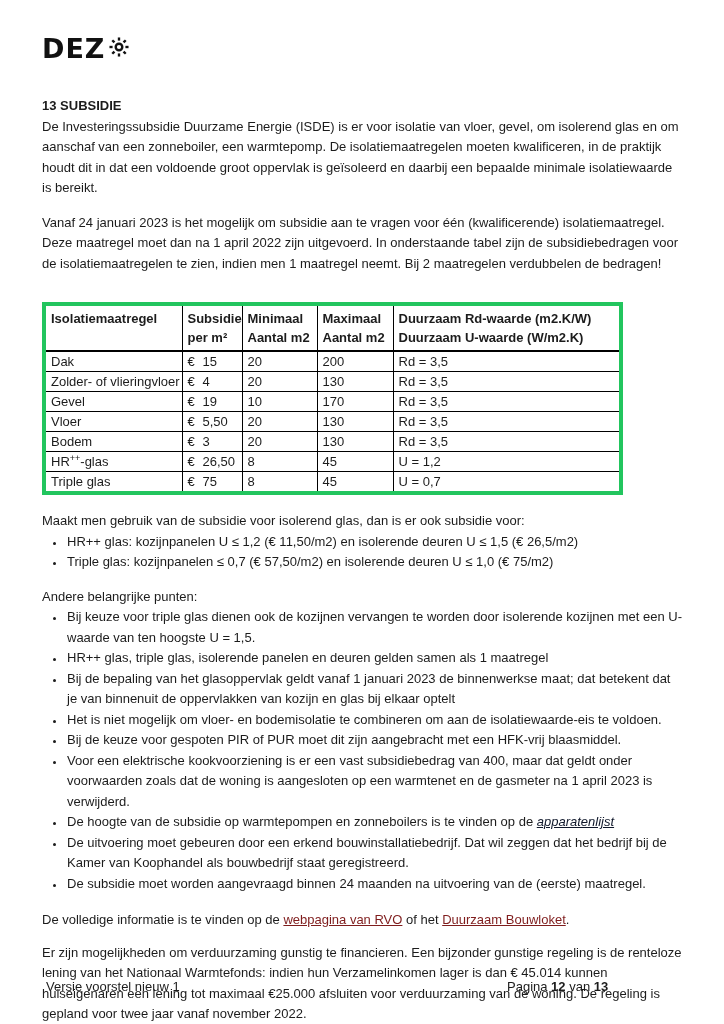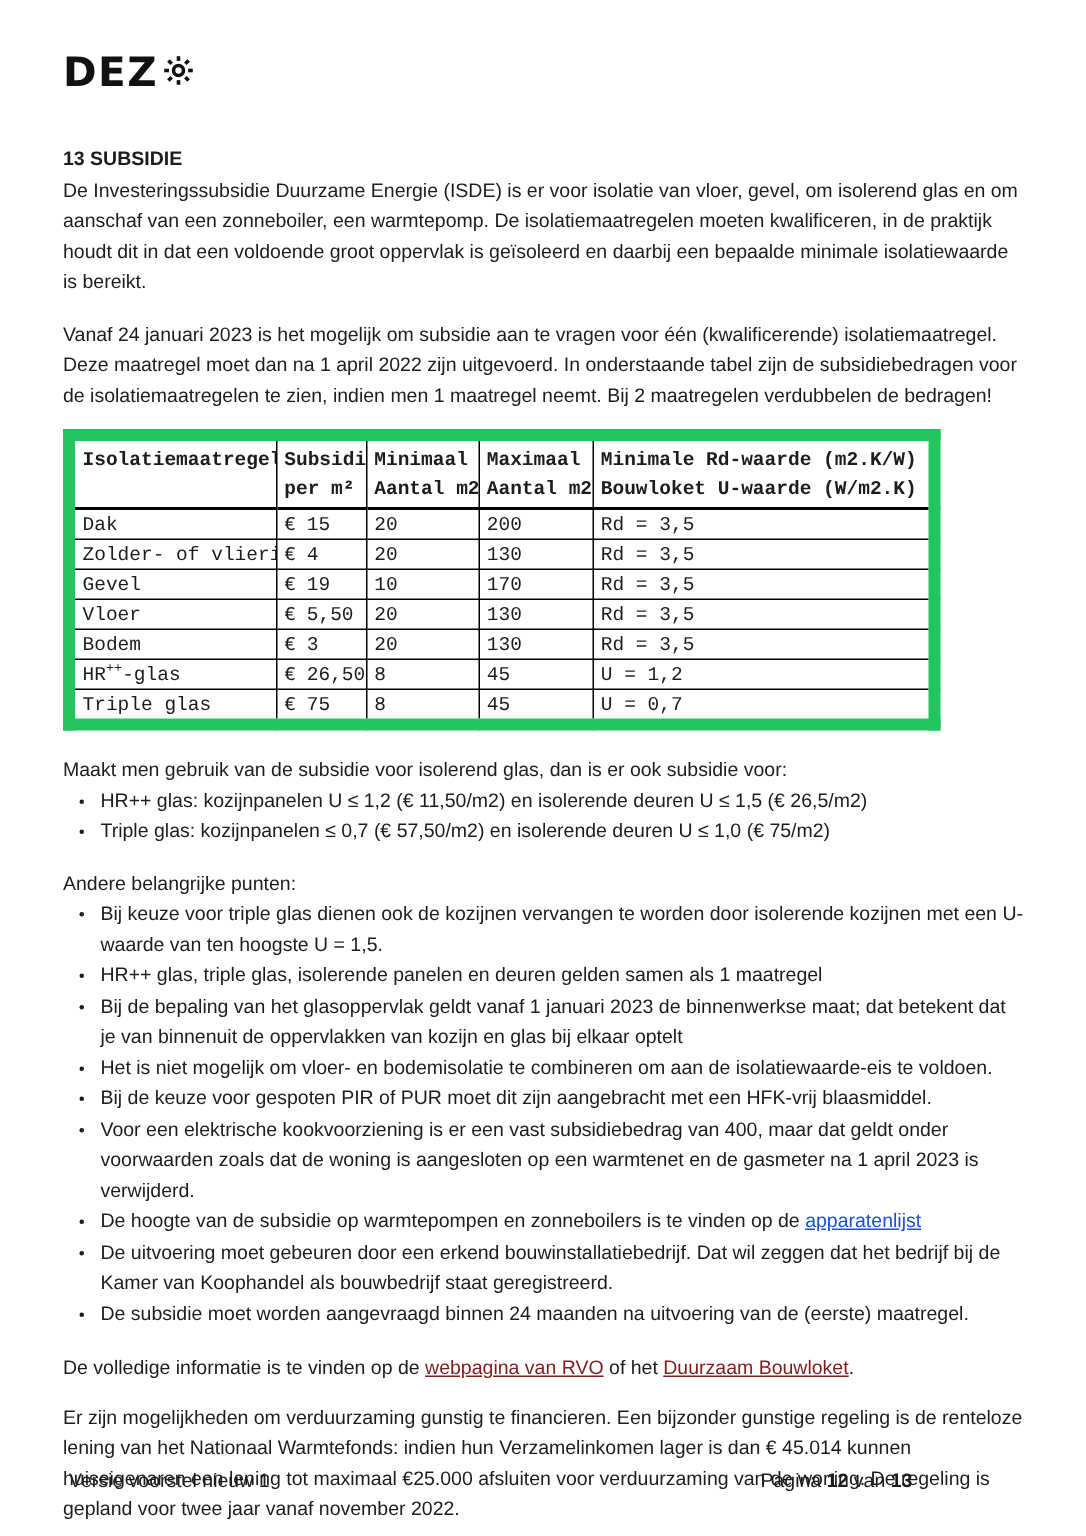--- a/index.html
+++ b/index.html
@@ -30,23 +30,23 @@
   .mt-sm { margin-top:12px; }
   .mt-md { margin-top:14px; }
   .mt-lg { margin-top:16px; }
   .mt-xl { margin-top:26px; }
 
   
   table.subsidie {
     border-collapse:collapse;
     table-layout:fixed;
     width:577px;
-    margin-top:12px;
-    border:8px solid #22c55e;
-    font-size:13px; line-height:16px;font-family:Liberation Mono, monospace;
+    margin-top:28px;
+    border:4px solid #22c55e;
+    font-size:13px; line-height:16px;
   }
   table.subsidie th, table.subsidie td {
     border:1px solid #000;
     padding:2px 5px 1px 5px;
     text-align:left;
     vertical-align:top;
     overflow:hidden;
     white-space:nowrap;
   }
   table.subsidie thead th {
@@ -63,21 +63,21 @@
   .euro { display:inline-block; width:15px; }
   sup { font-size:9px; line-height:0; }
 
   
   ul.bullets { margin:0; padding:0 0 0 24px; }
   ul.bullets li { margin:0; padding-left:1px; }
   ul.bullets li::marker { font-size:11px; }
 
   
   a.link { color:#7f1d1d; text-decoration:underline; cursor:pointer; }
-  a.link-violet { color:#1d4ed8; text-decoration:underline; cursor:pointer; }
+  a.link-violet { color:#0f172a; text-decoration:underline; cursor:pointer;font-style:italic; }
 
   
   .footer { position:absolute; top:977px; left:46px; right:42px; font-size:13px; }
   .footer .f-right { position:absolute; left:461px; top:0; white-space:nowrap; }
   .footer .b { font-weight:bold; }
 </style>
 </head>
 <body>
 
 <div class="page">
@@ -113,21 +113,21 @@
           <col class="c3">
           <col class="c4">
           <col class="c5">
         </colgroup>
       <thead>
         <tr>
           <th>Isolatiemaatregel</th>
           <th><span>Subsidie</span><br><span>per m²</span></th>
           <th><span>Minimaal</span><br><span>Aantal m2</span></th>
           <th><span>Maximaal</span><br><span>Aantal m2</span></th>
-          <th><span>Minimale Rd-waarde (m2.K/W)</span><br><span>Bouwloket U-waarde (W/m2.K)</span></th>
+          <th><span>Duurzaam Rd-waarde (m2.K/W)</span><br><span>Duurzaam U-waarde (W/m2.K)</span></th>
         </tr>
       </thead>
       <tbody>
         <tr>
           <td>Dak</td>
           <td><span class="euro">€</span><span>15</span></td>
           <td>20</td>
           <td>200</td>
           <td>Rd = 3,5</td>
         </tr>

